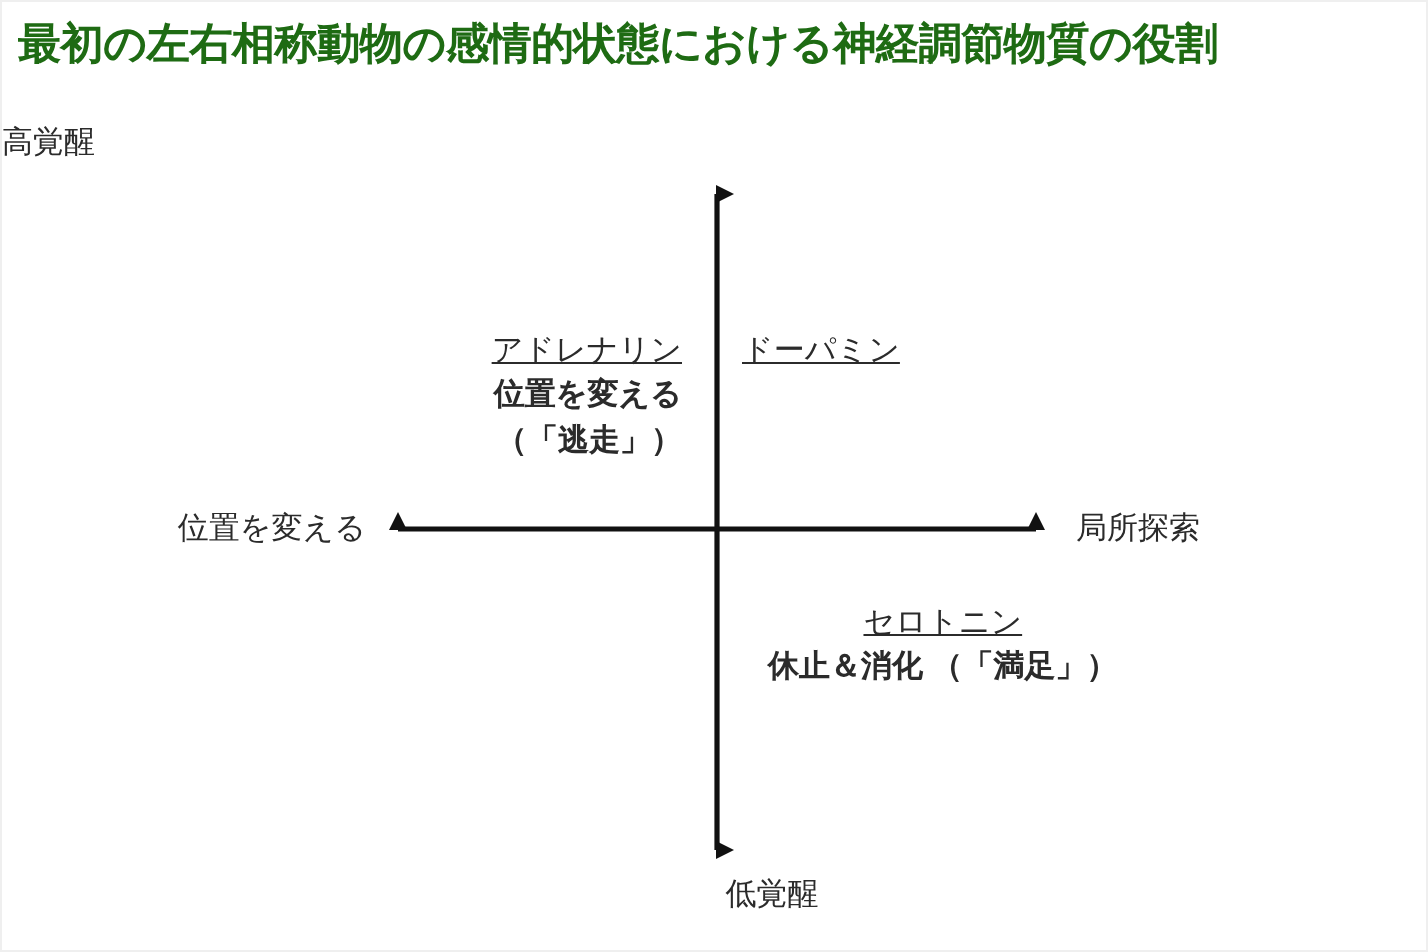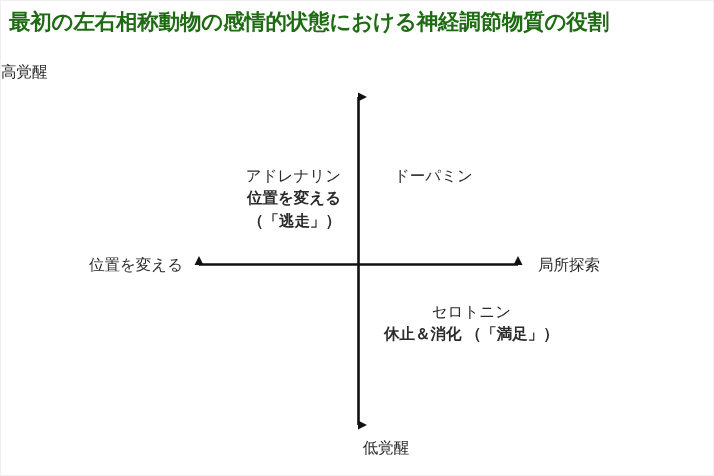--- a/index.html
+++ b/index.html
@@ -81,33 +81,34 @@
   
   .quadrant {
     position: absolute;
     font-size: 15.5px;
     color: #2b2b2b;
     line-height: 1.45;
     white-space: nowrap;
   }
   .quadrant .q-title {
     display: block;
+    text-decoration: underline;
   }
   .quadrant .q-line {
     display: block;
     font-weight: bold;
   }
   #quadrant-adrenaline {
     left: 140px;
     top: 164px;
     width: 200px;
     text-align: right;
   }
   #quadrant-dopamine {
-    left: 393px;
+    left: 370px;
     top: 164px;
     text-align: left;
   }
   #quadrant-serotonin {
     left: 383px;
     top: 300px;
     text-align: center;
   }
 </style>
 </head>

